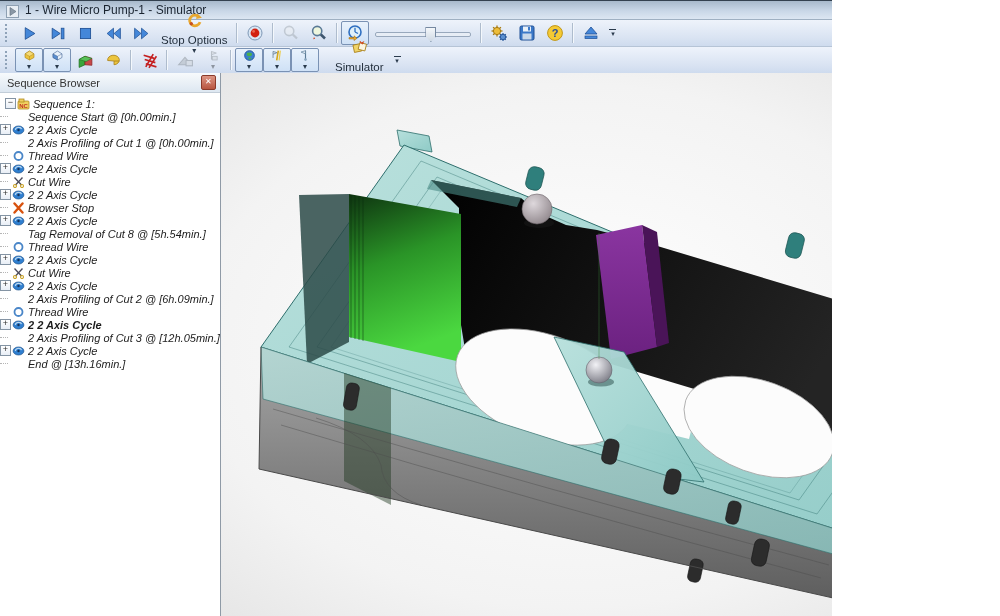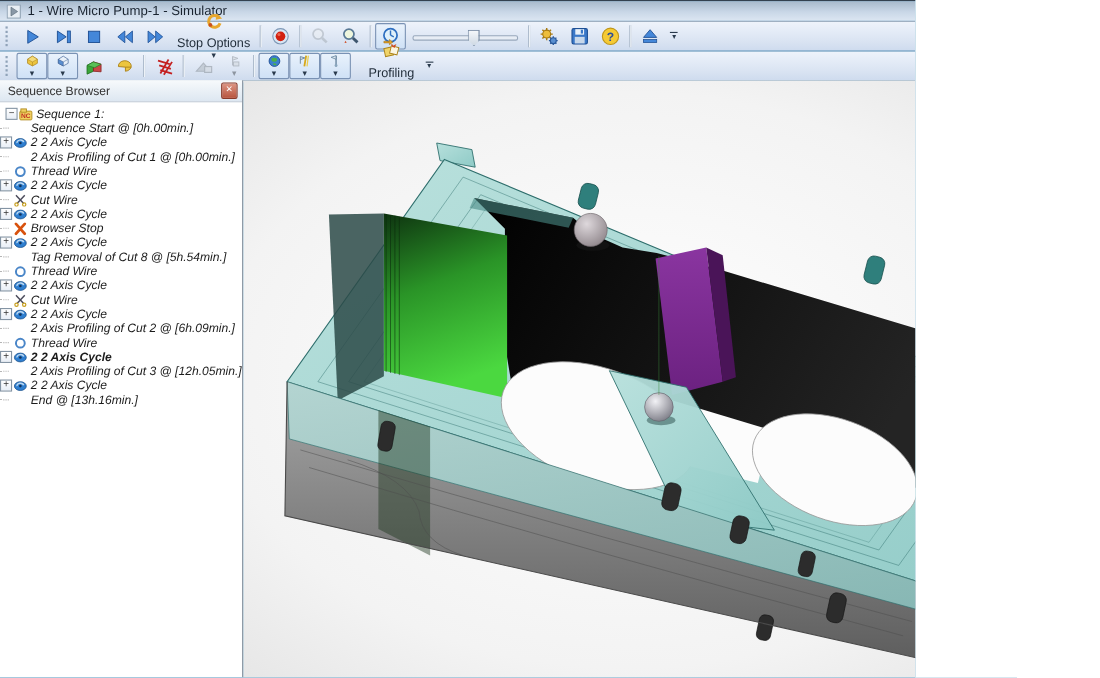--- a/index.html
+++ b/index.html
@@ -309,21 +309,21 @@
     <span style="width:10px"></span>
 
     <span class="tb-btn">
       <span>
         <svg width="19" height="17" viewBox="0 0 17 16">
             <rect x="3" y="5" width="7" height="7" transform="rotate(-12 6.5 8.5)" fill="#f0d468" stroke="#ab821a" stroke-width="0.8"></rect>
             <rect x="8" y="4" width="6.5" height="6.5" transform="rotate(14 11 7)" fill="#fbf6e2" stroke="#ab821a" stroke-width="0.8"></rect>
             <path d="M9 2 l1 2 2-1 -1 2" stroke="#d04a20" stroke-width="1" fill="none"></path>
           </svg>
       </span>
-      <span class="tb-label">Profiling</span>
+      <span class="tb-label">Simulator</span>
       <span class="dd">▾</span>
     </span>
 
     <span class="overflow">
         <span class="bar"></span>
         <span class="ar">▾</span>
       </span>
   </div>
 
   <div class="main">

